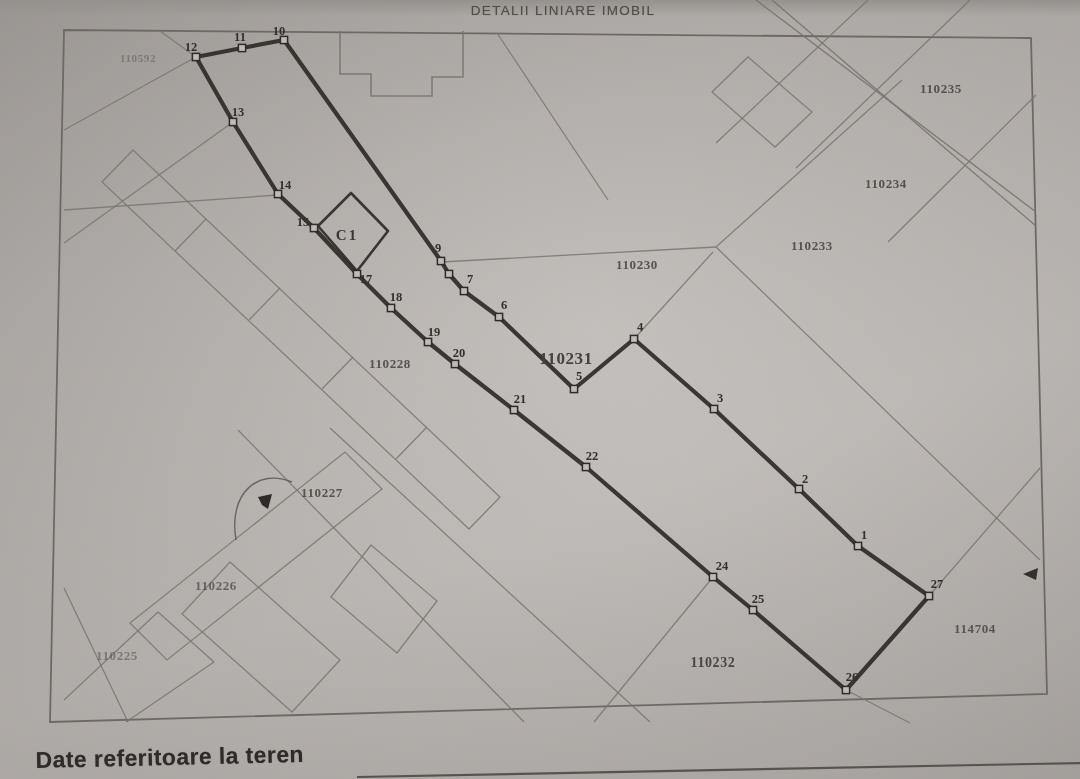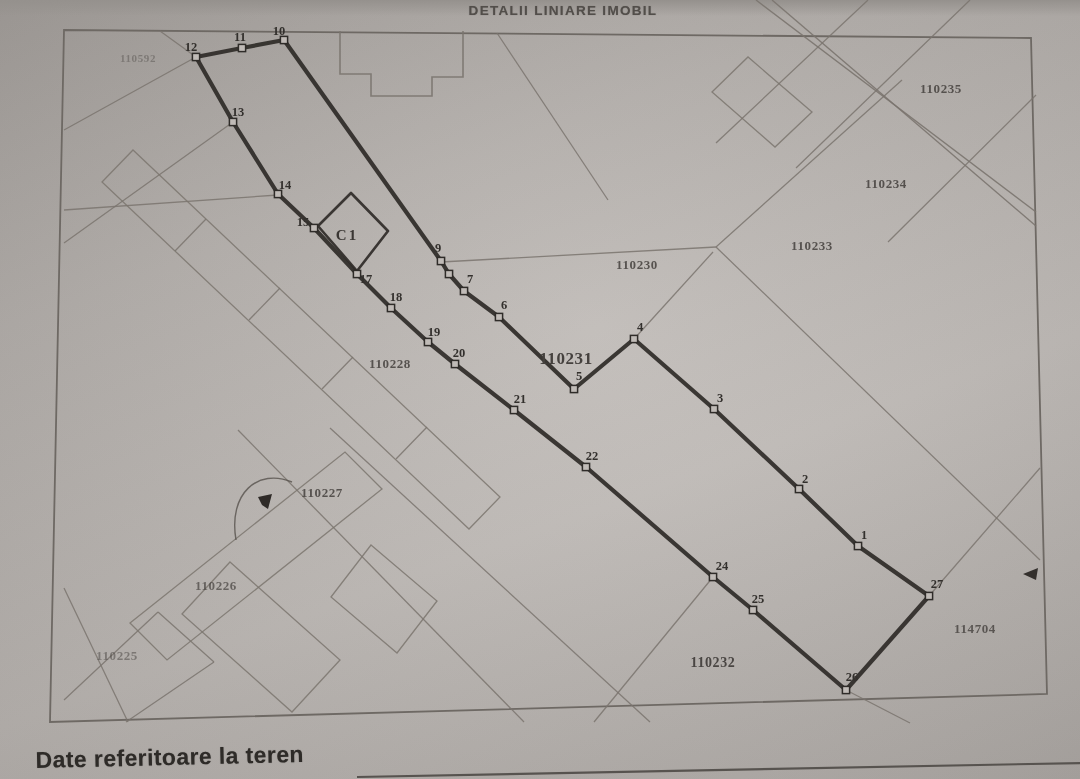--- a/index.html
+++ b/index.html
@@ -9,21 +9,21 @@
     font-family:"Liberation Sans",sans-serif;
   }
   .page::before{
     content:"";position:absolute;inset:0;pointer-events:none;
     background:
       linear-gradient(#95918d 0px,rgba(149,145,141,0) 16px),
       radial-gradient(ellipse at 55% 42%,rgba(255,255,255,0.12),rgba(0,0,0,0.10));
   }
   .map-title{
     position:absolute;top:3px;left:46px;right:0;text-align:center;
-    font-size:13.5px;font-weight:bold;letter-spacing:1.3px;color:#524e4a;
+    font-size:13.5px;font-weight:normal;letter-spacing:1.3px;color:#524e4a;
     text-shadow:0 0 1px rgba(82,78,74,.55);
   }
   .section-heading{
     position:absolute;left:36px;top:747px;
     font-size:23px;font-weight:bold;color:#2e2b28;letter-spacing:.4px;
     transform:rotate(-1.3deg);transform-origin:left bottom;
     text-shadow:0 0 1px rgba(46,43,40,.4);
   }
   svg{position:absolute;left:0;top:0;}
   text.vl{font-family:"Liberation Serif",serif;font-weight:700;font-size:12.5px;fill:#33302d;}

